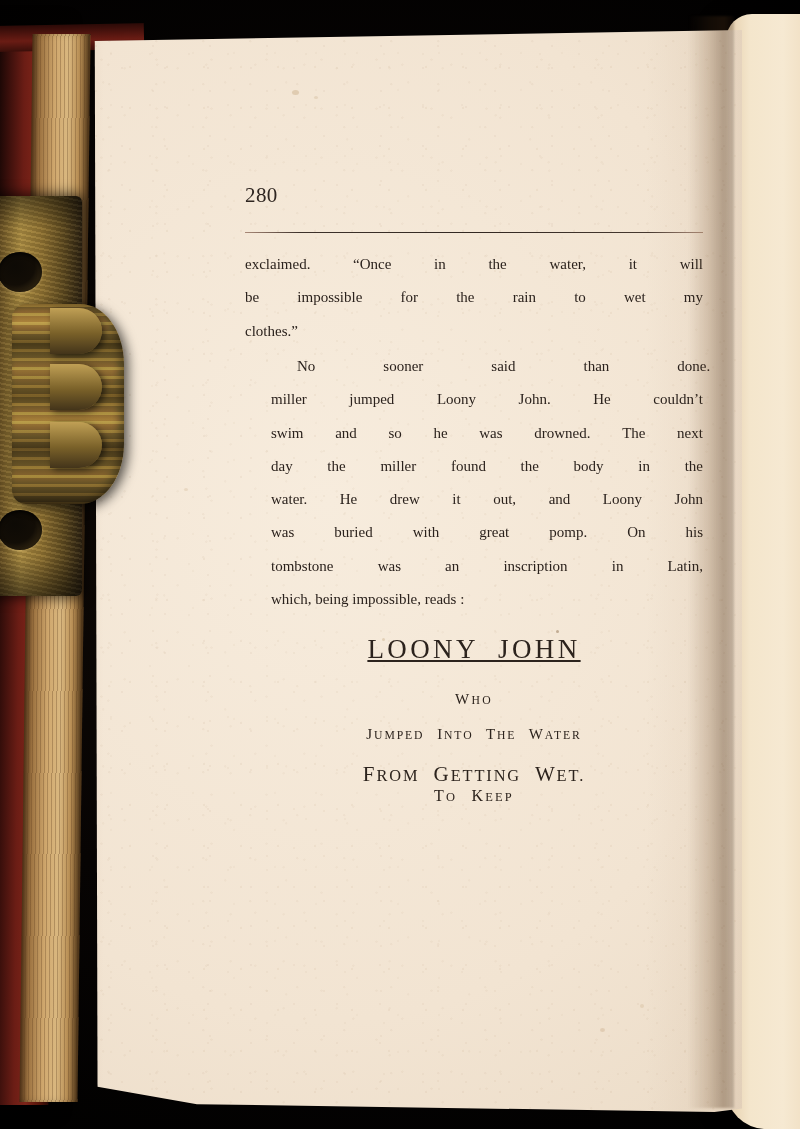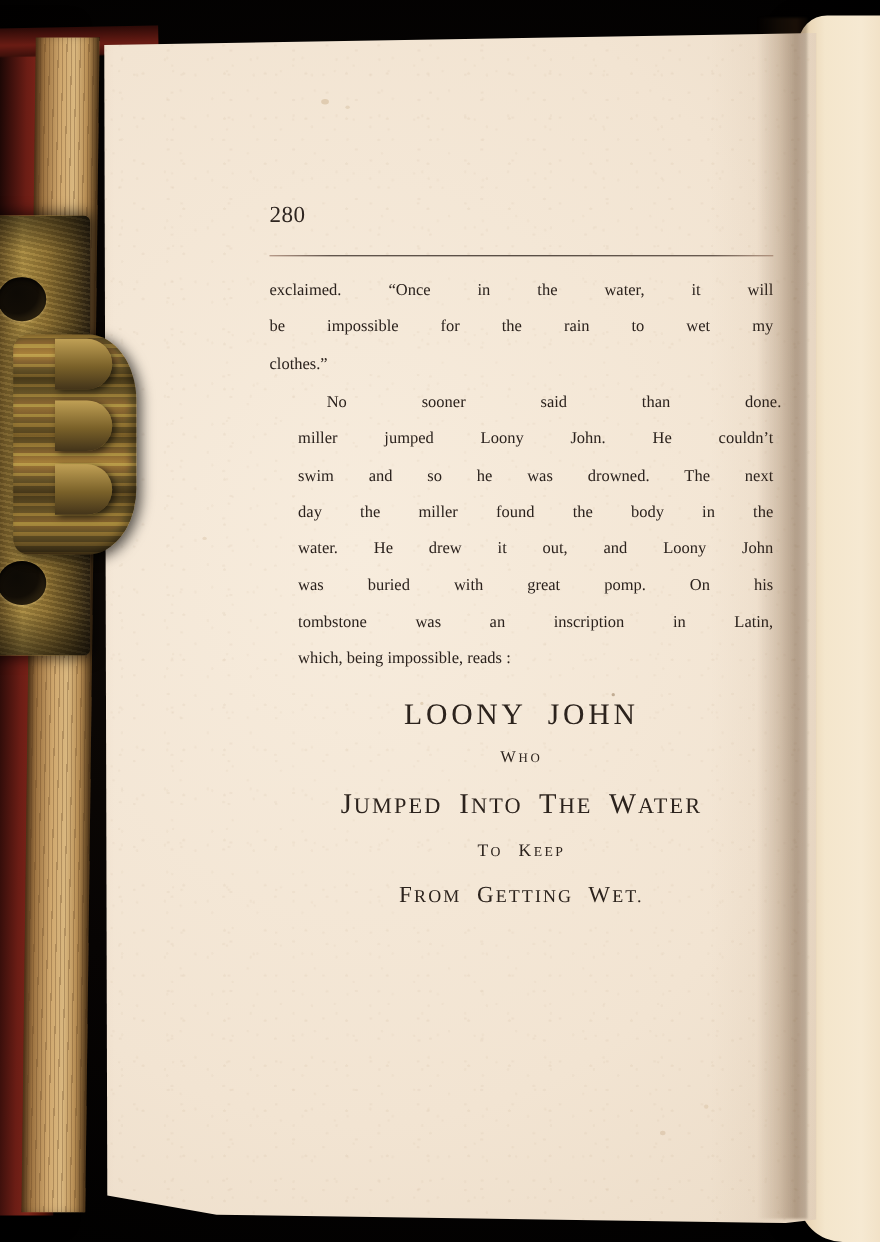--- a/index.html
+++ b/index.html
@@ -300,29 +300,30 @@
   .ep-here {
     font-size: 19px;
     letter-spacing: 2.6px;
     word-spacing: 9px;
     margin-bottom: 20px;
   }
   .ep-name {
     font-size: 27px;
     letter-spacing: 3.4px;
     word-spacing: 10px;
-    margin-bottom: 16px;
+    margin-bottom: 26px;
+    text-decoration: underline;
   }
   .ep-who {
     font-size: 15px;
     letter-spacing: 2.4px;
     margin-bottom: 18px;
   }
   .ep-jumped {
-    font-size: 26px;
+    font-size: 15px;
     letter-spacing: 1.9px;
     word-spacing: 7px;
     margin-bottom: 19px;
   }
   .ep-keep {
     font-size: 16px;
     letter-spacing: 2.2px;
     word-spacing: 8px;
     margin-bottom: 18px;
   }
@@ -455,22 +456,22 @@
           <span>in</span>
           <span>Latin,</span>
         </span>
         <span class="ln">which, being impossible, reads :</span>
       </p>
 
       <div class="epitaph">
         <span class="ep-line ep-name">LOONY JOHN</span>
         <span class="ep-line ep-who sc"><span><span class="cap">W</span><span class="sm">HO</span></span></span>
         <span class="ep-line ep-jumped sc"><span><span class="cap">J</span><span class="sm">UMPED</span></span> <span><span class="cap">I</span><span class="sm">NTO</span></span> <span><span class="cap">T</span><span class="sm">HE</span></span> <span><span class="cap">W</span><span class="sm">ATER</span></span></span>
+        <span class="ep-line ep-wet sc"><span><span class="cap">F</span><span class="sm">ROM</span></span> <span><span class="cap">G</span><span class="sm">ETTING</span></span> <span><span class="cap">W</span><span class="sm">ET.</span></span></span>
         <span class="ep-line ep-keep sc"><span><span class="cap">T</span><span class="sm">O</span></span> <span><span class="cap">K</span><span class="sm">EEP</span></span></span>
-        <span class="ep-line ep-wet sc"><span><span class="cap">F</span><span class="sm">ROM</span></span> <span><span class="cap">G</span><span class="sm">ETTING</span></span> <span><span class="cap">W</span><span class="sm">ET.</span></span></span>
       </div>
 
     </div>
   </div>
 
   <div class="gutter-shadow"></div>
 
   <div class="clasp">
     <div class="clasp-plate"></div>
     <div class="screw-hole top"></div>

